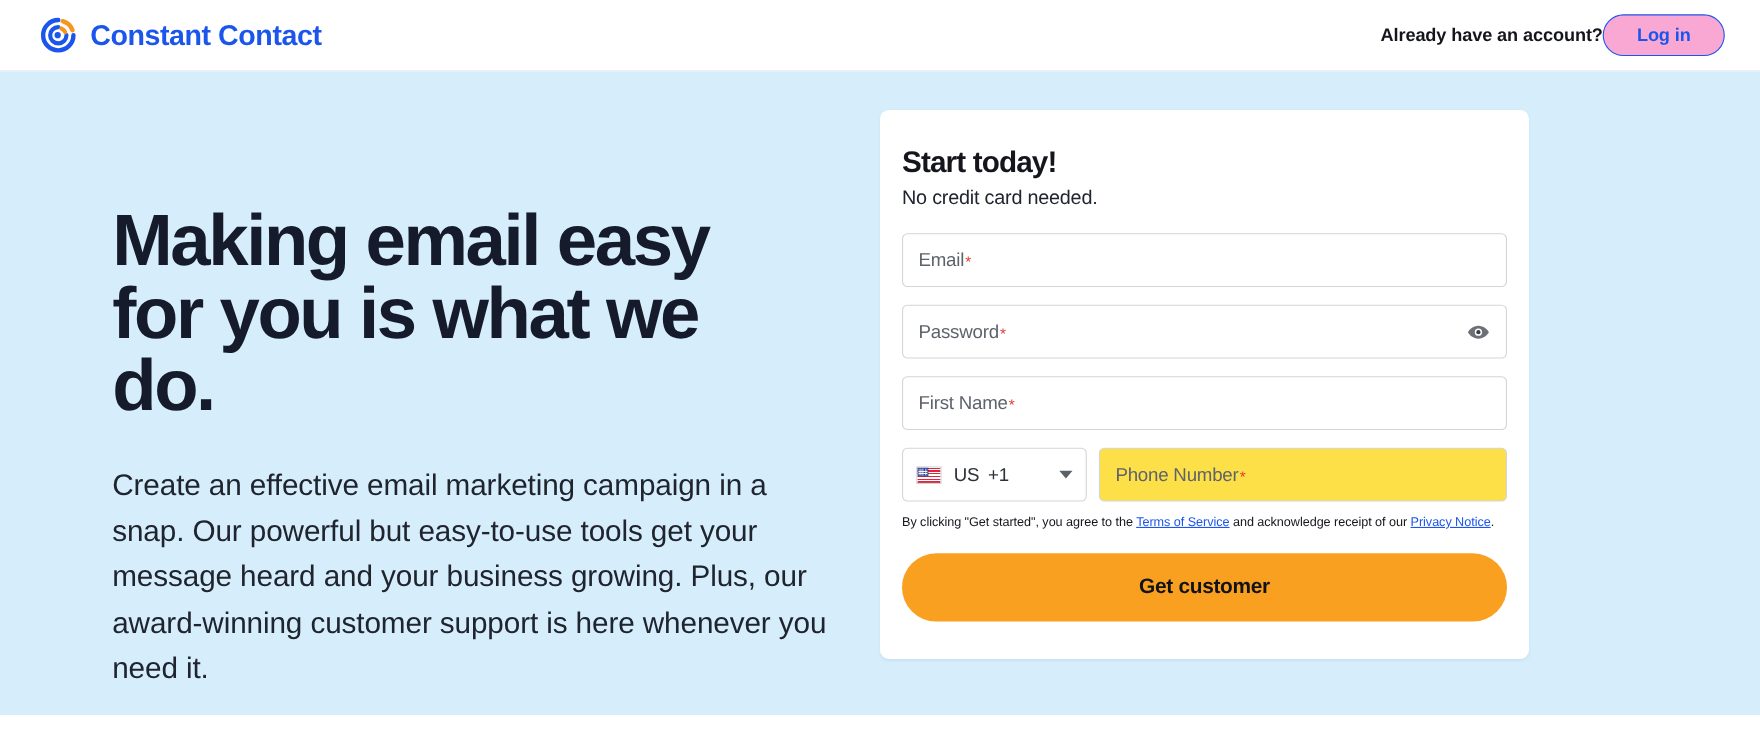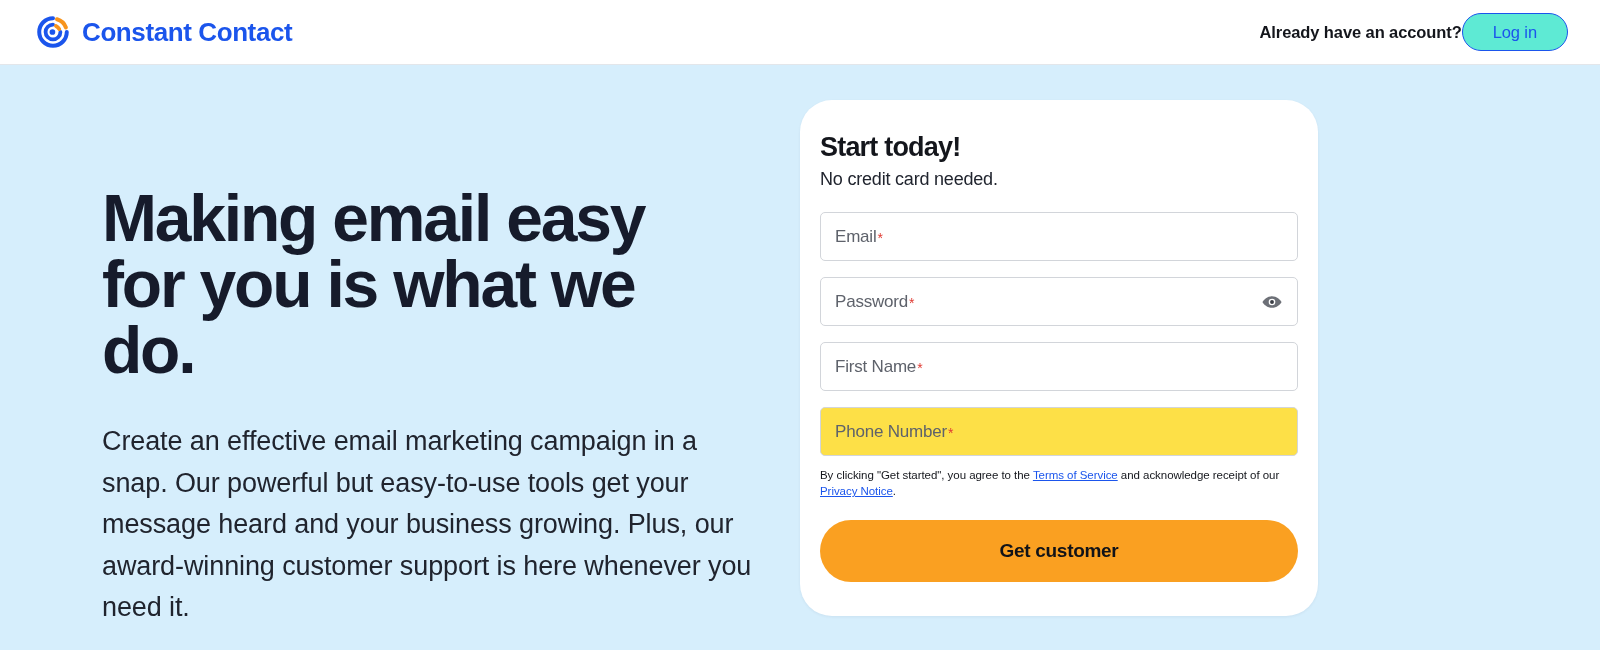--- a/index.html
+++ b/index.html
@@ -65,25 +65,25 @@
   .account-prompt {
     font-size: 16.5px;
     font-weight: bold;
     color: #14161c;
     letter-spacing: -0.1px;
     white-space: nowrap;
   }
 
   .login-button {
     border: 1.6px solid #1b55ec;
-    background: #5eead4;
+    background: #f9a8d4;
     color: #1b55ec;
     font-family: "Liberation Sans", sans-serif;
     font-size: 16.5px;
-    font-weight: normal;
+    font-weight: bold;
     border-radius: 999px;
     padding: 10px 30px;
     cursor: pointer;
     letter-spacing: -0.1px;
     line-height: 1;
   }
 
   
   .hero {
     flex: 1;
@@ -119,23 +119,23 @@
 
   
   .card-wrap {
     flex: 1;
     display: flex;
     justify-content: flex-start;
     padding-top: 35px;
   }
 
   .signup-card {
-    width: 518px;
-    background: #ffffff;
-    border-radius: 32px;
+    width: 590px;
+    background: #ffffff;
+    border-radius: 8px;
     padding: 32px 20px 34px 20px;
     box-shadow: 0 1px 3px rgba(20, 30, 60, 0.06);
   }
 
   .card-title {
     font-size: 27px;
     font-weight: bold;
     color: #14161c;
     letter-spacing: -0.8px;
   }
@@ -368,20 +368,28 @@
 
           
           <div class="field">
             <span class="field-label">First Name</span>
               <span class="req">*</span>
           </div>
 
           
           <div class="phone-row">
 
+            <div class="country-select">
+              <span class="flag">
+                <span class="stripes"></span>
+                <span class="canton"></span>
+              </span>
+              <span class="country-code"><span>US</span><span class="dial">+1</span></span>
+              <span class="caret"></span>
+            </div>
 
             <div class="phone-input">
               <span class="field-label">Phone Number</span>
                 <span class="req">*</span>
             </div>
           </div>
 
           
           <p class="legal"><span>By clicking "Get started", you agree to the </span><a href="#">Terms of Service</a><span> and acknowledge receipt of our </span><a href="#">Privacy Notice</a><span>.</span></p>
 

